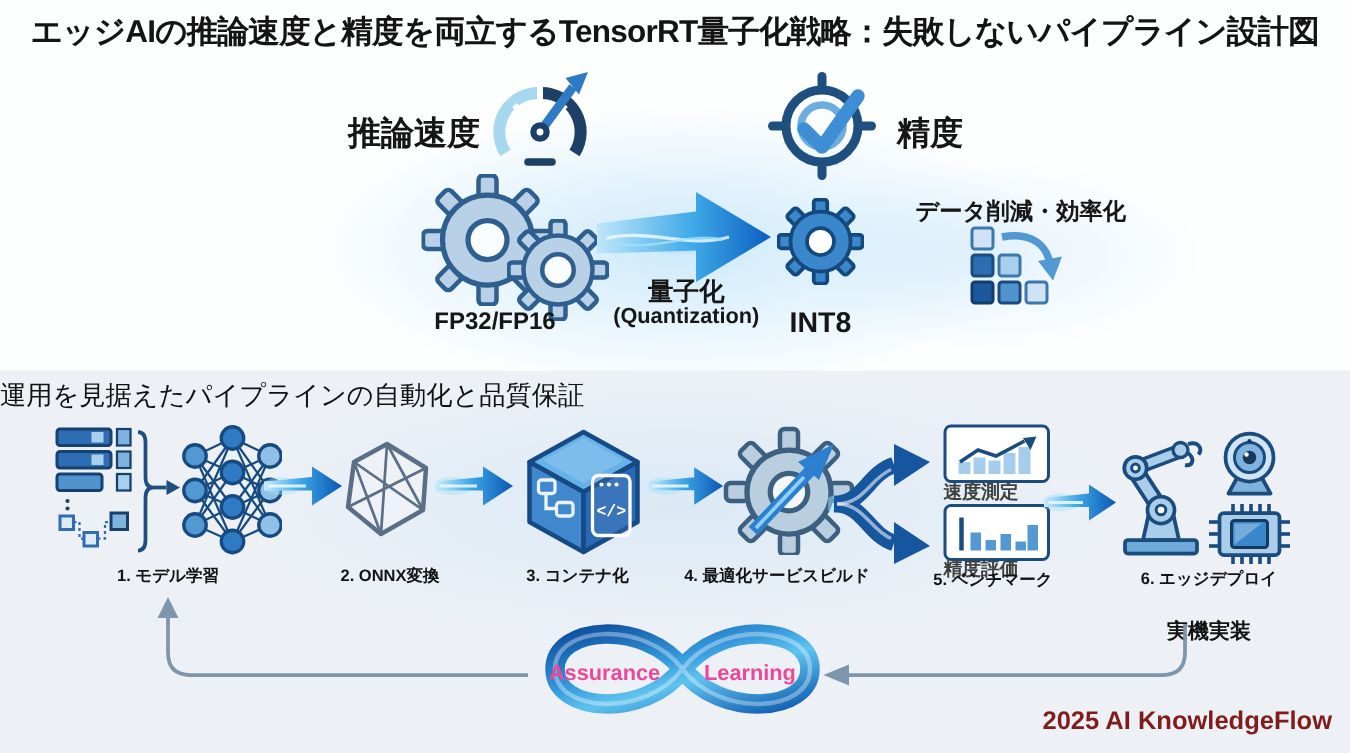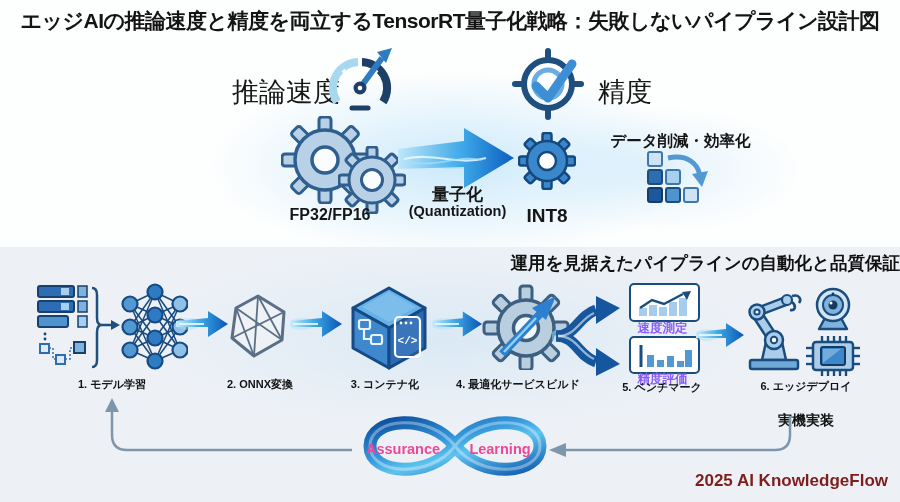--- a/index.html
+++ b/index.html
@@ -8,29 +8,29 @@
   .abs{position:absolute;}
   .hero{position:absolute;left:0;top:0;width:900px;height:247px;
         background:radial-gradient(ellipse 340px 130px at 455px 165px, rgba(125,200,245,.38), rgba(255,255,255,0) 72%),
                    radial-gradient(ellipse 200px 90px at 660px 170px, rgba(160,210,245,.25), rgba(255,255,255,0) 70%),
                    #fdfefe;}
   .pipeline{position:absolute;left:0;top:247px;width:900px;height:255px;
         background:radial-gradient(ellipse 400px 120px at 450px 90px, rgba(200,225,245,.5), rgba(237,241,246,0) 75%),
                    #edf1f6;}
   .title{position:absolute;left:8px;right:8px;top:7px;text-align:center;
          font-size:21px;font-weight:800;letter-spacing:-0.5px;color:#141414;}
-  .big-label{font-size:27px;font-weight:400;}
+  .big-label{font-size:22px;font-weight:700;}
   .mid-label{font-size:16px;font-weight:800;text-align:center;}
-  .sec-title{position:absolute;left:0;width:900px;top:4px;text-align:right;
-             font-size:17.5px;font-weight:700;color:#111;}
+  .sec-title{position:absolute;left:0;width:900px;top:4px;text-align:left;
+             font-size:17.5px;font-weight:400;color:#111;}
   .step-label{position:absolute;text-align:center;font-size:11px;font-weight:800;color:#131313;line-height:1.1;}
   .sub-label{position:absolute;text-align:center;font-size:14px;font-weight:800;color:#131313;}
   .card{position:absolute;background:#fff;border:2.5px solid #1b4c7e;border-radius:5px;
         display:flex;align-items:center;justify-content:center;}
-  .card-label{position:absolute;text-align:center;font-size:12.5px;font-weight:800;color:#8b5cf6;}
+  .card-label{position:absolute;font-size:12.5px;font-weight:800;color:#404040;}
   .loop-word{position:absolute;text-align:center;font-size:14.5px;font-weight:800;color:#ec4899;}
   .footer{position:absolute;right:12px;top:471px;font-size:17px;font-weight:800;color:#7f1d1d;}
   svg{display:block;}
   .code-text{font-family:"Liberation Mono","DejaVu Sans Mono",monospace;font-weight:bold;}
 </style>
 </head>
 <body>
 
 <div class="stage">
 

